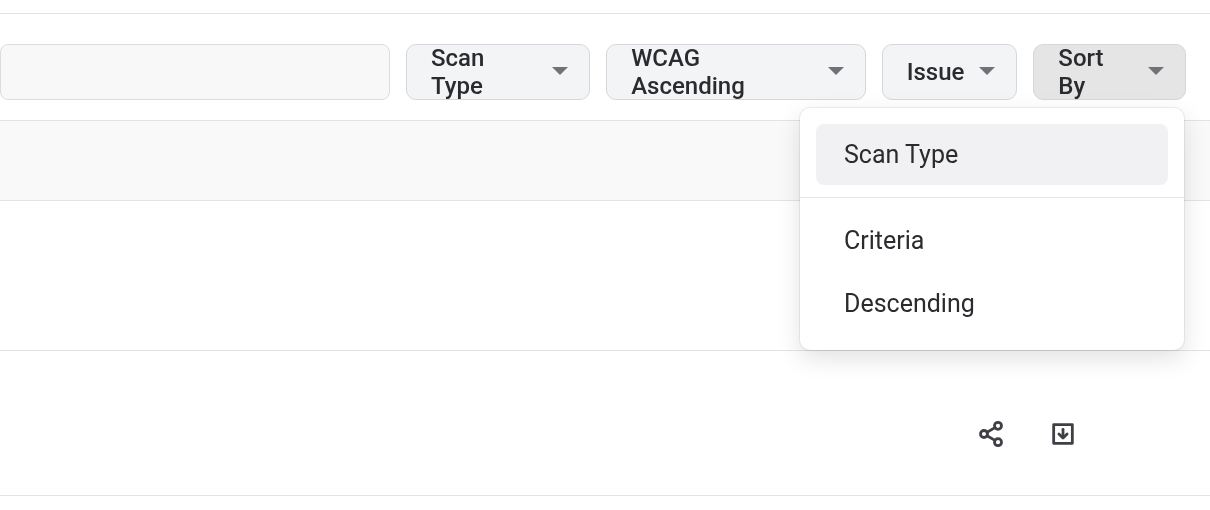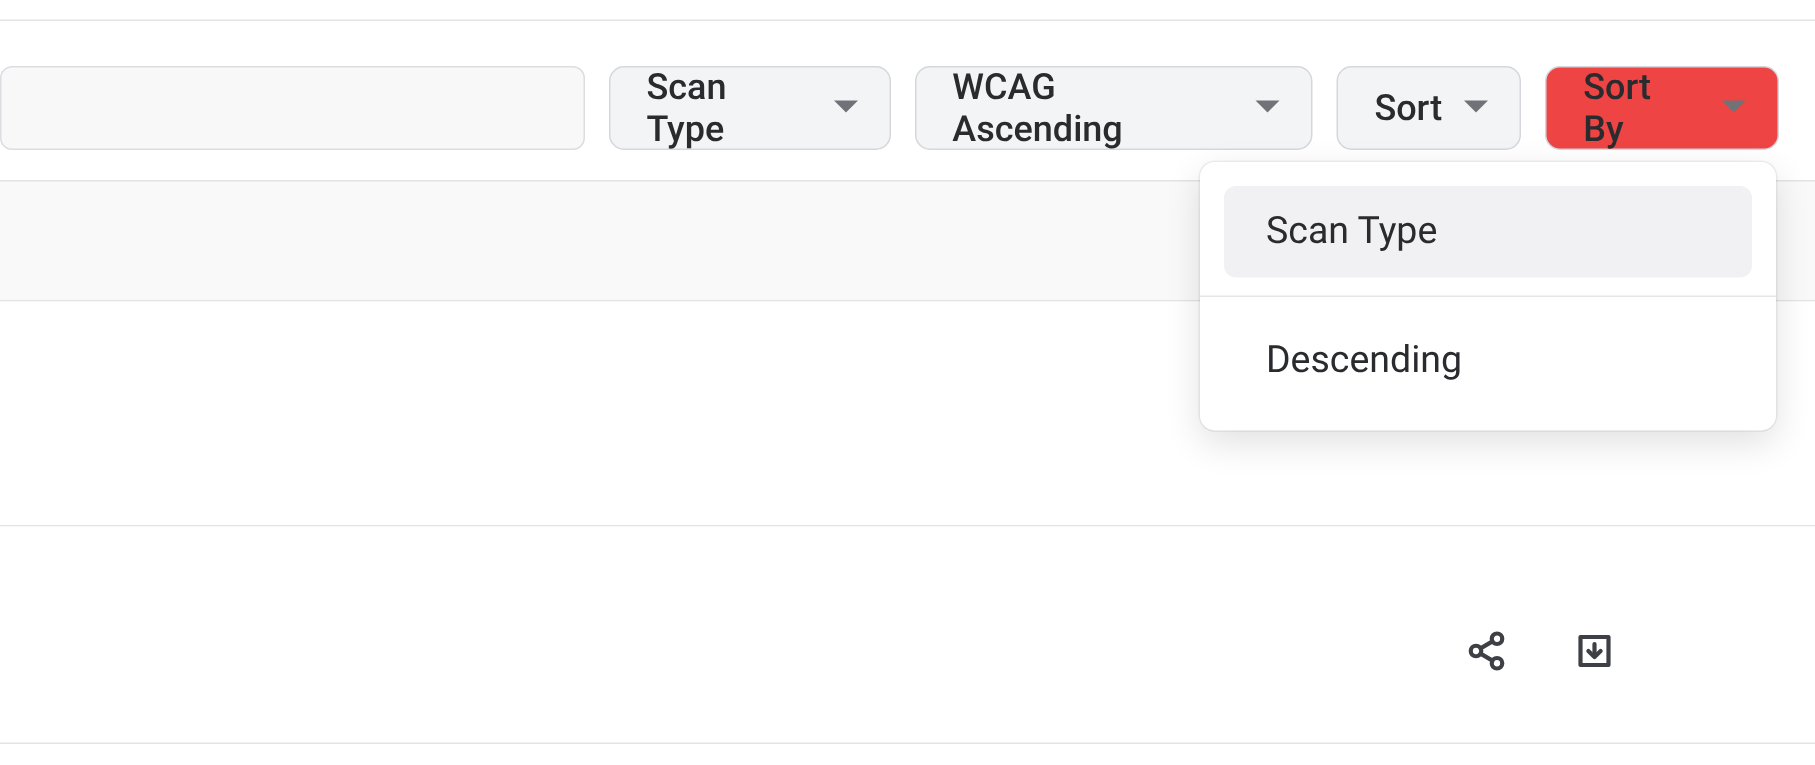--- a/index.html
+++ b/index.html
@@ -42,21 +42,21 @@
       display: flex;
       align-items: center;
       padding: 0 20px 0 24px;
       gap: 14px;
       cursor: pointer;
       font-size: 24px;
       color: #2a2b2e;
       font-weight: 500;
     }
     .filter-btn.active {
-      background: #ef4444;
+      background: #e5e5e5;
       justify-content: flex-end;
     }
     .chevron-down {
       width: 18px;
       height: 18px;
       display: flex;
       align-items: center;
       justify-content: center;
     }
     .chevron-down svg {
@@ -157,21 +157,21 @@
   <div class="filter-btn">
     <span>WCAG Ascending</span>
     <span class="chevron-down">
       <svg viewBox="0 0 18 12">
           <path d="M1 1 L9 9 L17 1 Z"></path>
         </svg>
     </span>
   </div>
 
   <div class="filter-btn">
-    <span>Sort</span>
+    <span>Issue</span>
     <span class="chevron-down">
       <svg viewBox="0 0 18 12">
           <path d="M1 1 L9 9 L17 1 Z"></path>
         </svg>
     </span>
   </div>
 
   <div class="filter-btn active">
     <span>Sort By</span>
     <span class="chevron-down">
@@ -207,16 +207,19 @@
 
 <div class="dropdown-panel">
   <div class="dropdown-section">
     <div class="dropdown-item selected">
       <span>Scan Type</span>
     </div>
   </div>
   <div class="dropdown-divider"></div>
   <div class="dropdown-section">
     <div class="dropdown-item">
+      <span>Criteria</span>
+    </div>
+    <div class="dropdown-item">
       <span>Descending</span>
     </div>
   </div>
 </div>
 
 </body></html>

